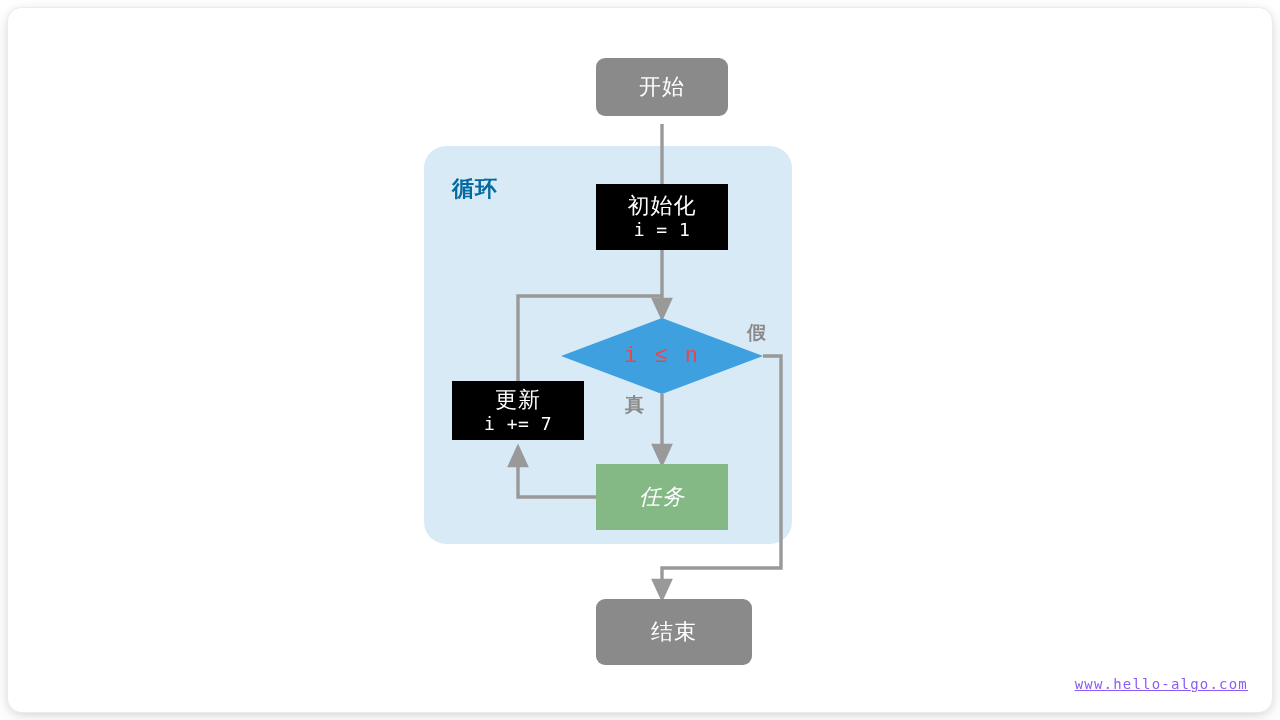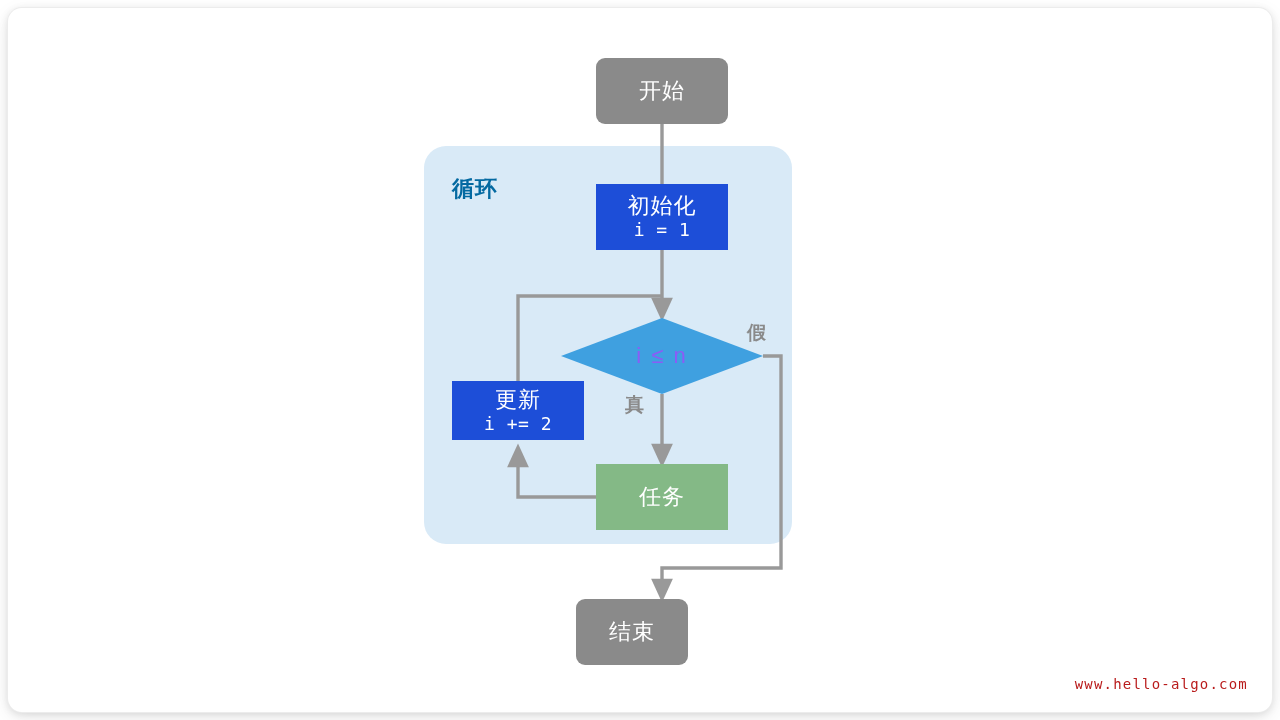--- a/index.html
+++ b/index.html
@@ -86,31 +86,31 @@
     font-family: "DejaVu Sans Mono", "Liberation Mono", monospace;
     font-size: 18px;
     letter-spacing: 0.5px;
   }
 
   
   .terminal {
     background: #8a8a8a;
     border-radius: 9px;
   }
-  #node-start { left: 588px; top: 50px;  width: 132px; height: 66px; }
-  #node-end   { left: 568px; top: 591px; width: 112px; height: 66px; }
-
-  
-  .process { background: #1d4ed8; }
+  #node-start { left: 588px; top: 50px;  width: 132px; height: 58px; }
+  #node-end   { left: 588px; top: 591px; width: 156px; height: 66px; }
+
+  
+  .process { background: #000000; }
   #node-init   { left: 588px; top: 176px; width: 132px; height: 66px; }
   #node-update { left: 444px; top: 373px; width: 132px; height: 59px; }
 
   
   .task { background: #84b986; }
-  #node-task { left: 588px; top: 456px; width: 132px; height: 66px; }
+  #node-task { left: 588px; top: 456px; width: 132px; height: 66px; font-style: italic; }
 
   
   #node-decision {
     position: absolute;
     left: 553px;
     top: 310px;
     width: 202px;
     height: 76px;
   }
   #node-decision .diamond-shape {
@@ -120,22 +120,22 @@
     background: #3fa0e0;
     clip-path: polygon(50% 0%, 100% 50%, 50% 100%, 0% 50%);
   }
   #node-decision .diamond-text {
     position: absolute;
     left: 0; top: 0;
     width: 100%; height: 100%;
     display: flex;
     align-items: center;
     justify-content: center;
-    color: #8b5cf6;
-    font-family: Liberation Sans, sans-serif;
+    color: #ef4444;
+    font-family: Liberation Mono, monospace;
     font-size: 22px;
     letter-spacing: 2px;
   }
 
   
   .branch-label {
     position: absolute;
     font-size: 19px;
     font-weight: bold;
     color: #8a8a8a;
@@ -145,23 +145,24 @@
   #label-true  { left: 617px; top: 384px; }
   #label-false { left: 739px; top: 312px; }
 
   
   #watermark {
     position: absolute;
     right: 24px;
     bottom: 20px;
     font-family: "DejaVu Sans Mono", "Liberation Mono", monospace;
     font-size: 14px;
-    color: #b91c1c;
+    color: #8b5cf6;
     letter-spacing: 1.2px;
     white-space: nowrap;
+    text-decoration: underline;
   }
 </style>
 </head>
 <body>
 
 <div id="canvas-card">
   <div id="flow-root">
 
     <div id="loop-container"></div>
     <div id="loop-label">循环</div>
@@ -195,21 +196,21 @@
       <span class="ln-code">i = 1</span>
     </div>
 
     <div id="node-decision">
       <div class="diamond-shape"></div>
       <div class="diamond-text">i ≤ n</div>
     </div>
 
     <div class="node process" id="node-update">
       <span class="ln-cn">更新</span>
-      <span class="ln-code">i += 2</span>
+      <span class="ln-code">i += 7</span>
     </div>
 
     <div class="node task" id="node-task">
       <span class="ln-cn">任务</span>
     </div>
 
     <div class="node terminal" id="node-end">
       <span class="ln-cn">结束</span>
     </div>
 

